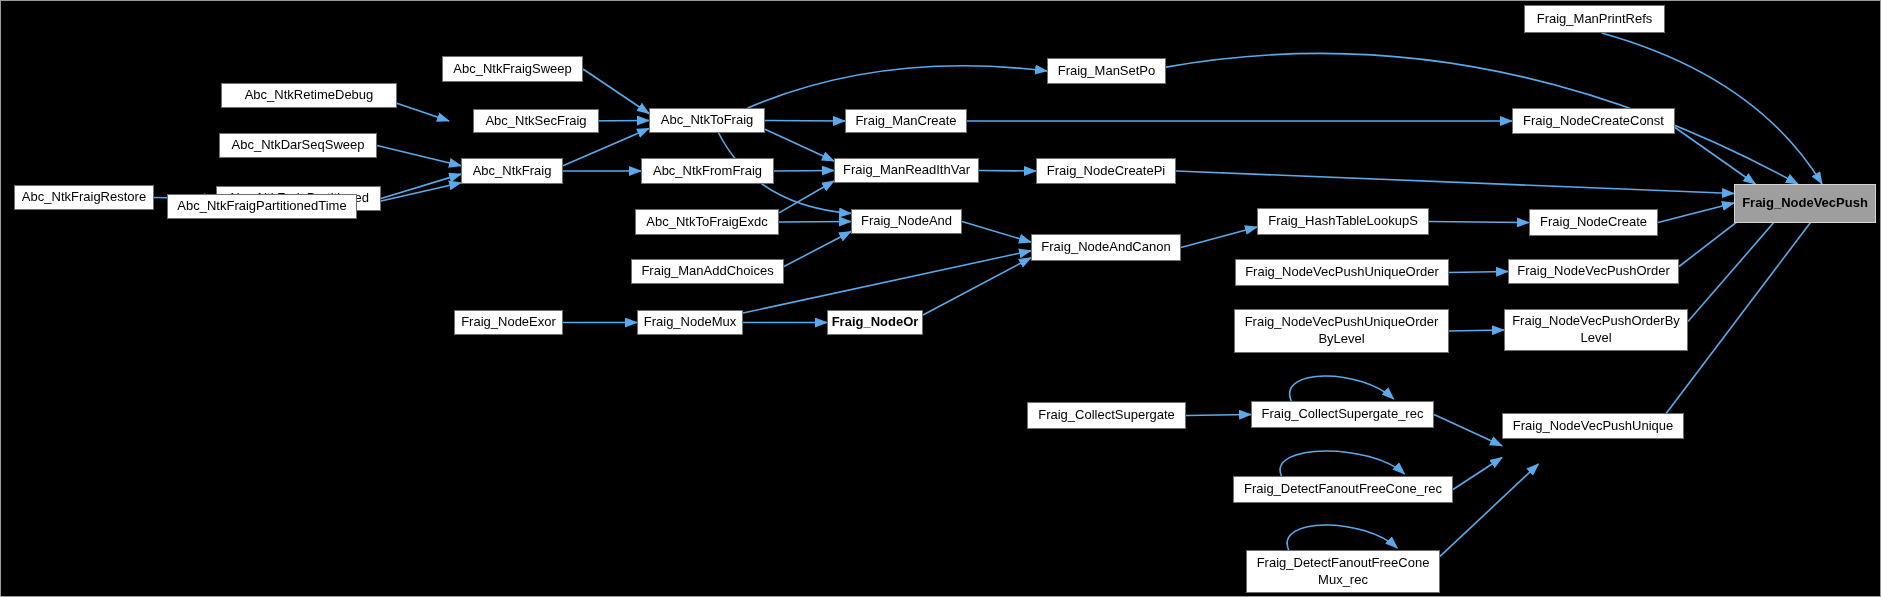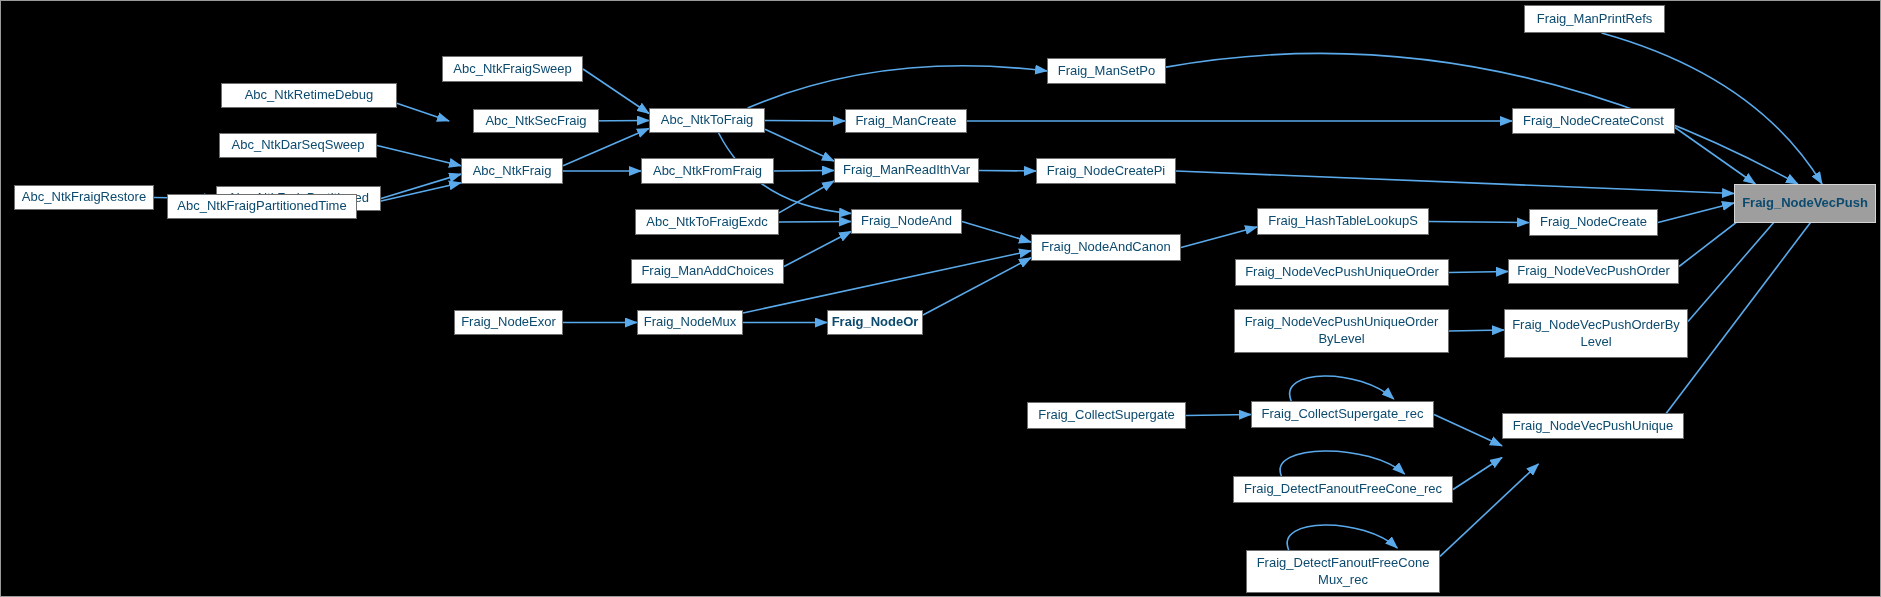--- a/index.html
+++ b/index.html
@@ -1,21 +1,21 @@
 <!DOCTYPE html>
 <html><head>
 <meta charset="utf-8">
 <style>
   html,body{margin:0;padding:0;background:#000;}
   body{width:1881px;height:597px;overflow:hidden;font-family:"Liberation Sans",sans-serif;}
   #canvas{position:relative;width:1879px;height:595px;background:#000;border:1px solid #9a9a9a;}
   #graph-edges{position:absolute;left:0;top:0;width:100%;height:100%;pointer-events:none;}
   .node{
     position:absolute;box-sizing:border-box;
-    background:#fff;border:1px solid #6e6e6e;color:#0c4a6e;
+    background:#fff;border:1px solid #6e6e6e;color:#000000;
     display:flex;align-items:center;justify-content:center;text-align:center;
     font-size:13px;line-height:1.3;white-space:pre-line;cursor:pointer;
     padding:0 20px;
   }
   .node.target{background:#9e9e9e;border:1px solid #d4d4d4;cursor:default;}
 </style>
 </head>
 <body>
 
 <div id="canvas">
@@ -90,21 +90,21 @@
       <div class="node" style="left: 850px; top: 208px; width: 111px; height: 25px;">Fraig_NodeAnd</div>
       <div class="node" style="left: 1046px; top: 57px; width: 119px; height: 26px;">Fraig_ManSetPo</div>
       <div class="node" style="left: 1035px; top: 157px; width: 140px; height: 26px;">Fraig_NodeCreatePi</div>
       <div class="node" style="left: 1030px; top: 233px; width: 150px; height: 27px;">Fraig_NodeAndCanon</div>
       <div class="node" style="left: 1256px; top: 207px; width: 172px; height: 27px;">Fraig_HashTableLookupS</div>
       <div class="node" style="left: 1234px; top: 258px; width: 214px; height: 27px;">Fraig_NodeVecPushUniqueOrder</div>
       <div class="node" style="left: 1233px; top: 308px; width: 215px; height: 44px;">Fraig_NodeVecPushUniqueOrder
 ByLevel</div>
       <div class="node" style="left: 1528px; top: 208px; width: 129px; height: 27px;">Fraig_NodeCreate</div>
       <div class="node" style="left: 1507px; top: 258px; width: 171px; height: 25px;">Fraig_NodeVecPushOrder</div>
-      <div class="node" style="left: 1503px; top: 308px; width: 184px; height: 49px;">Fraig_NodeVecPushOrderBy
+      <div class="node" style="left: 1503px; top: 308px; width: 184px; height: 42px;">Fraig_NodeVecPushOrderBy
 Level</div>
       <div class="node" style="left: 1511px; top: 107px; width: 163px; height: 26px;">Fraig_NodeCreateConst</div>
       <div class="node" style="left: 1523px; top: 4px; width: 141px; height: 28px;">Fraig_ManPrintRefs</div>
       <div class="node" style="left: 1026px; top: 401px; width: 159px; height: 27px;">Fraig_CollectSupergate</div>
       <div class="node" style="left: 1250px; top: 400px; width: 183px; height: 27px;">Fraig_CollectSupergate_rec</div>
       <div class="node" style="left: 1232px; top: 475px; width: 220px; height: 27px;">Fraig_DetectFanoutFreeCone_rec</div>
       <div class="node" style="left: 1245px; top: 549px; width: 194px; height: 43px;">Fraig_DetectFanoutFreeCone
 Mux_rec</div>
       <div class="node" style="left: 1501px; top: 412px; width: 182px; height: 26px;">Fraig_NodeVecPushUnique</div>
       <div class="node target" style="left: 1733px; top: 183px; width: 142px; height: 39px; font-weight: bold;">Fraig_NodeVecPush</div>

